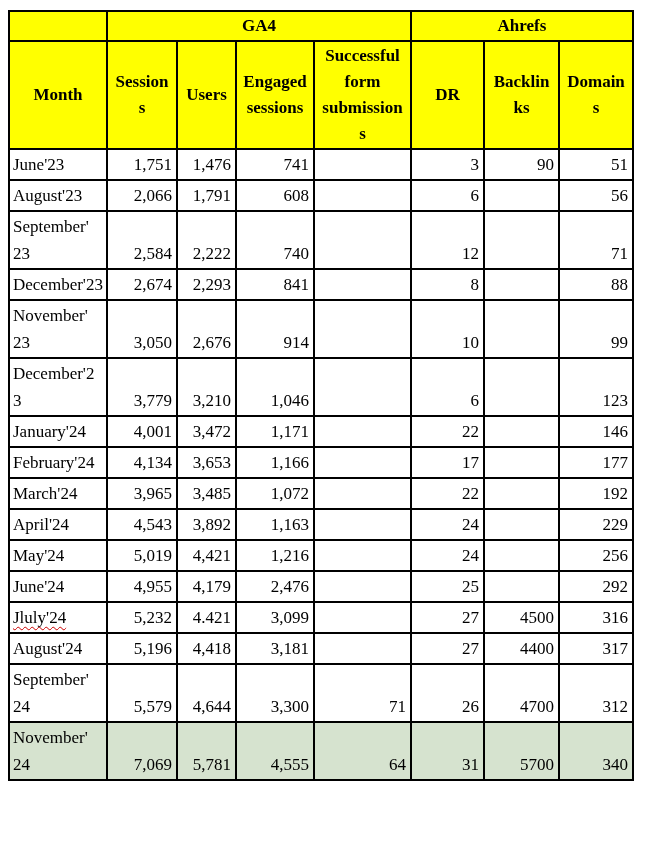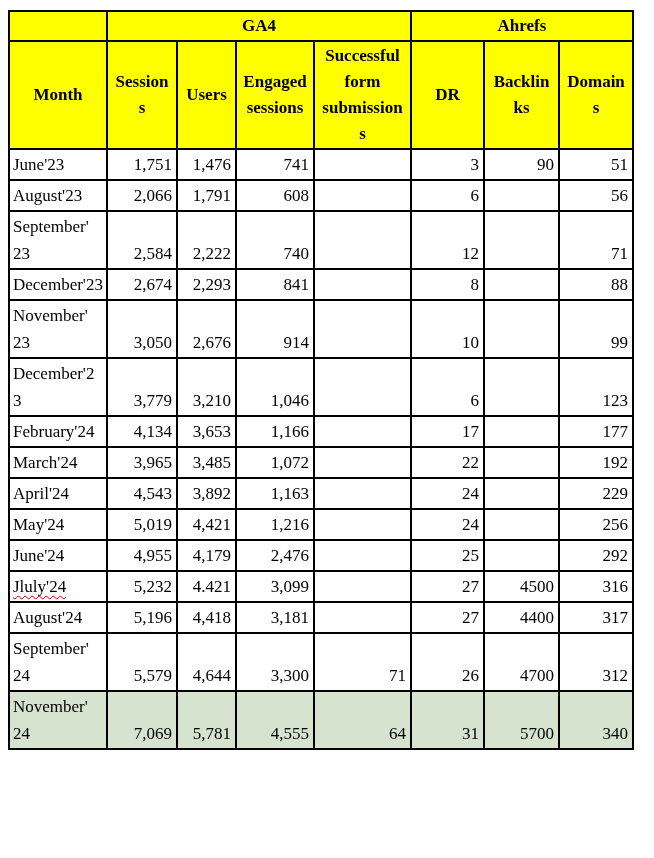--- a/index.html
+++ b/index.html
@@ -165,20 +165,30 @@
 3</td>
           <td class="num">3,779</td>
           <td class="num">3,210</td>
           <td class="num">1,046</td>
           <td class="num"></td>
           <td class="num">6</td>
           <td class="num"></td>
           <td class="num">123</td>
         </tr>
         <tr>
+          <td class="month">January'24</td>
+          <td class="num">4,001</td>
+          <td class="num">3,472</td>
+          <td class="num">1,171</td>
+          <td class="num"></td>
+          <td class="num">22</td>
+          <td class="num"></td>
+          <td class="num">146</td>
+        </tr>
+        <tr>
           <td class="month">February'24</td>
           <td class="num">4,134</td>
           <td class="num">3,653</td>
           <td class="num">1,166</td>
           <td class="num"></td>
           <td class="num">17</td>
           <td class="num"></td>
           <td class="num">177</td>
         </tr>
         <tr>

